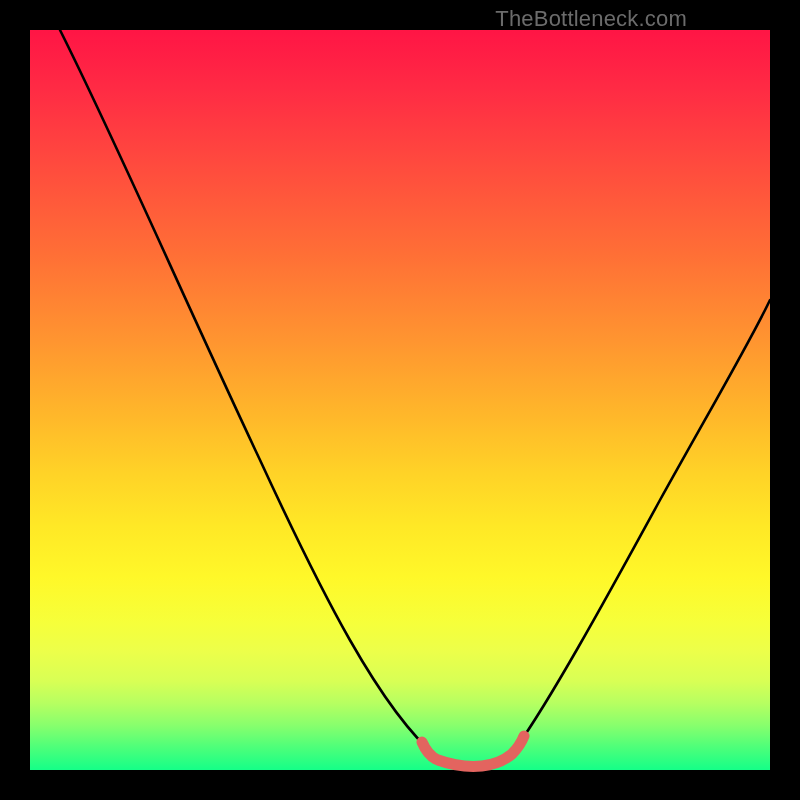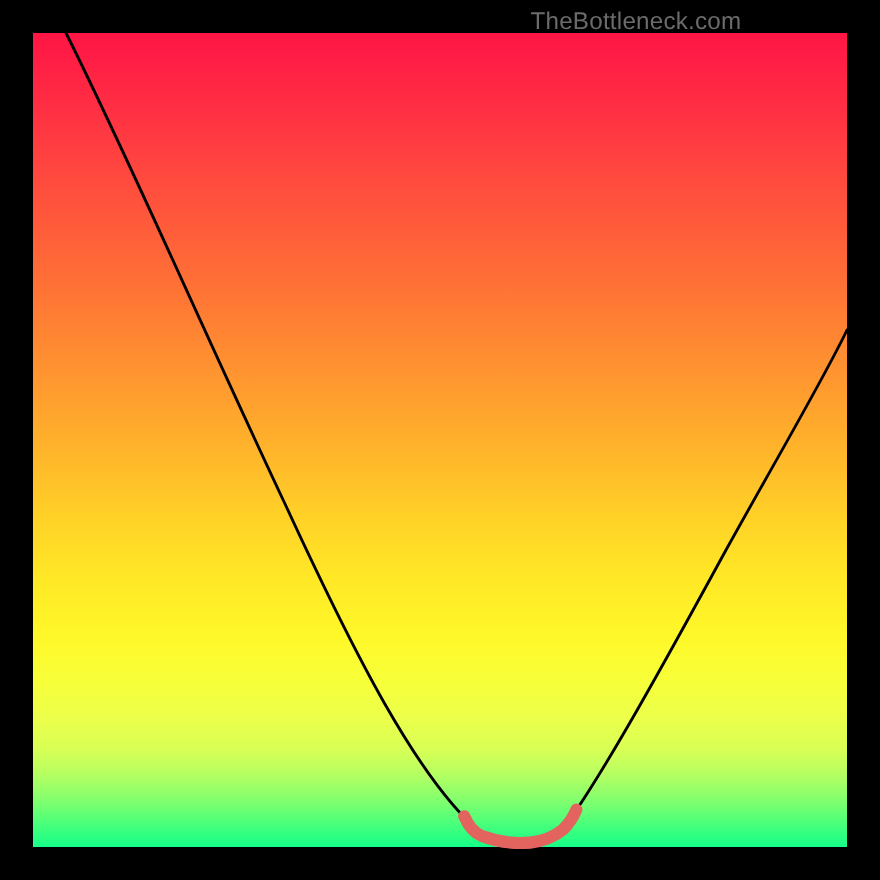--- a/index.html
+++ b/index.html
@@ -11,20 +11,21 @@
     overflow: hidden;
     font-family: Arial, Helvetica, sans-serif;
   }
   .frame {
     position: absolute;
     left: 0;
     top: 0;
     width: 684px;
     height: 800px;
     background: #000;
+    padding-left: 13px;
   }
   .plot {
     position: absolute;
     left: 30px;
     top: 30px;
     width: 740px;
     height: 740px;
     
     background: linear-gradient(to bottom,
       #ff1545 0%,

